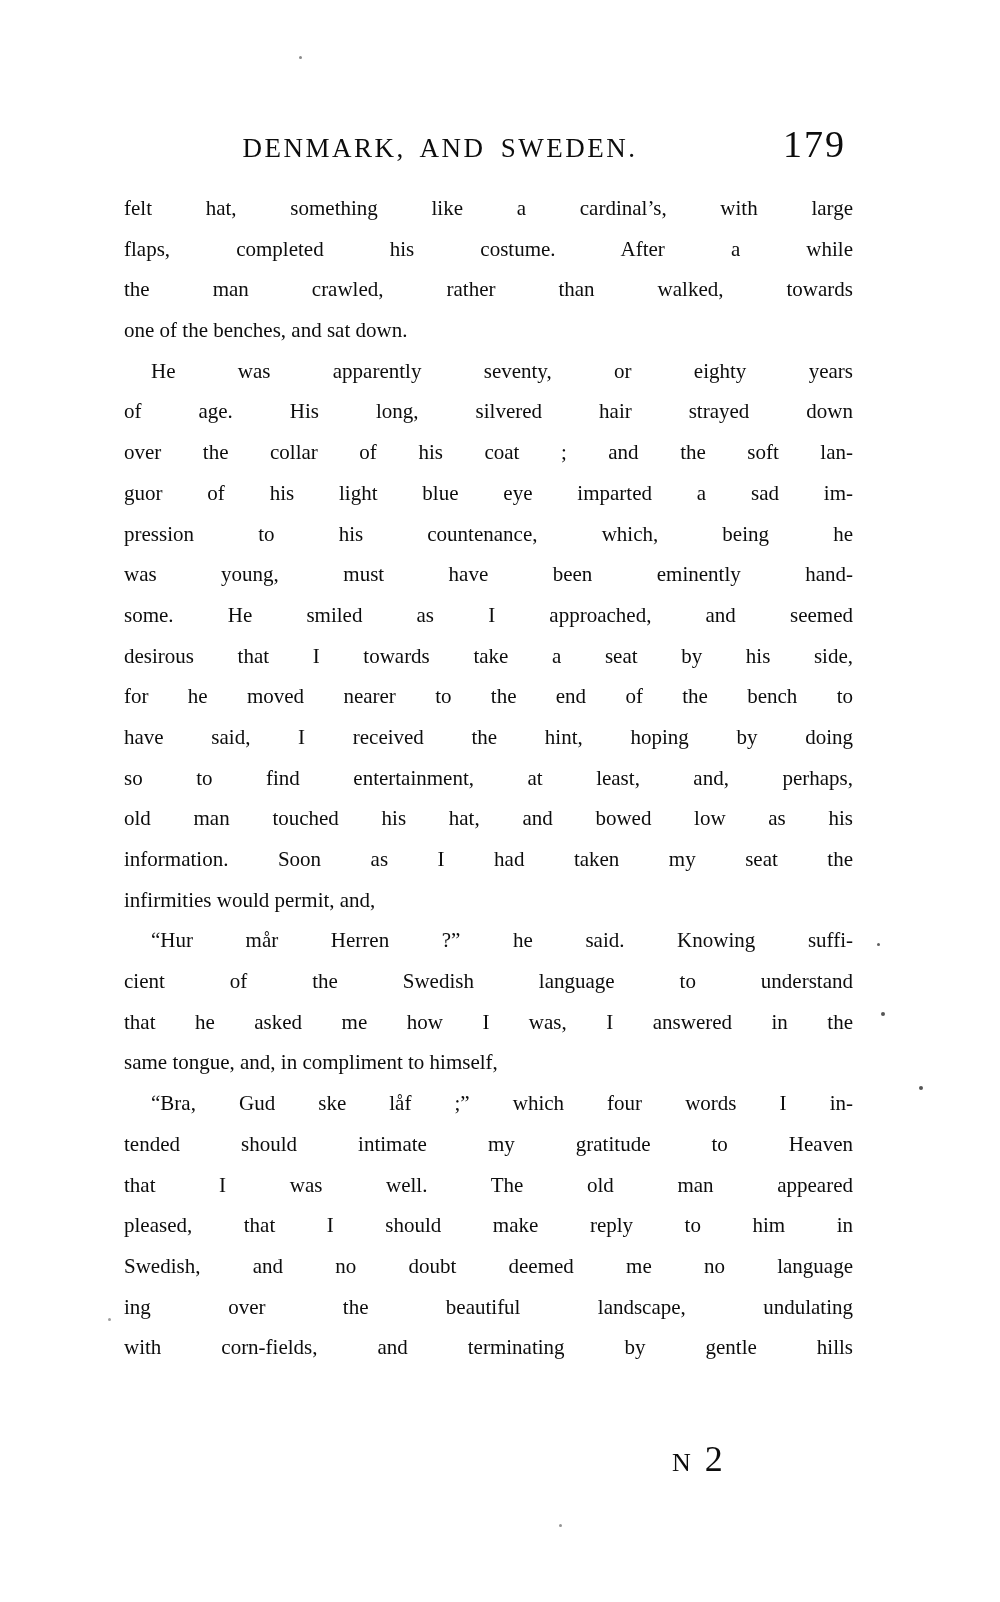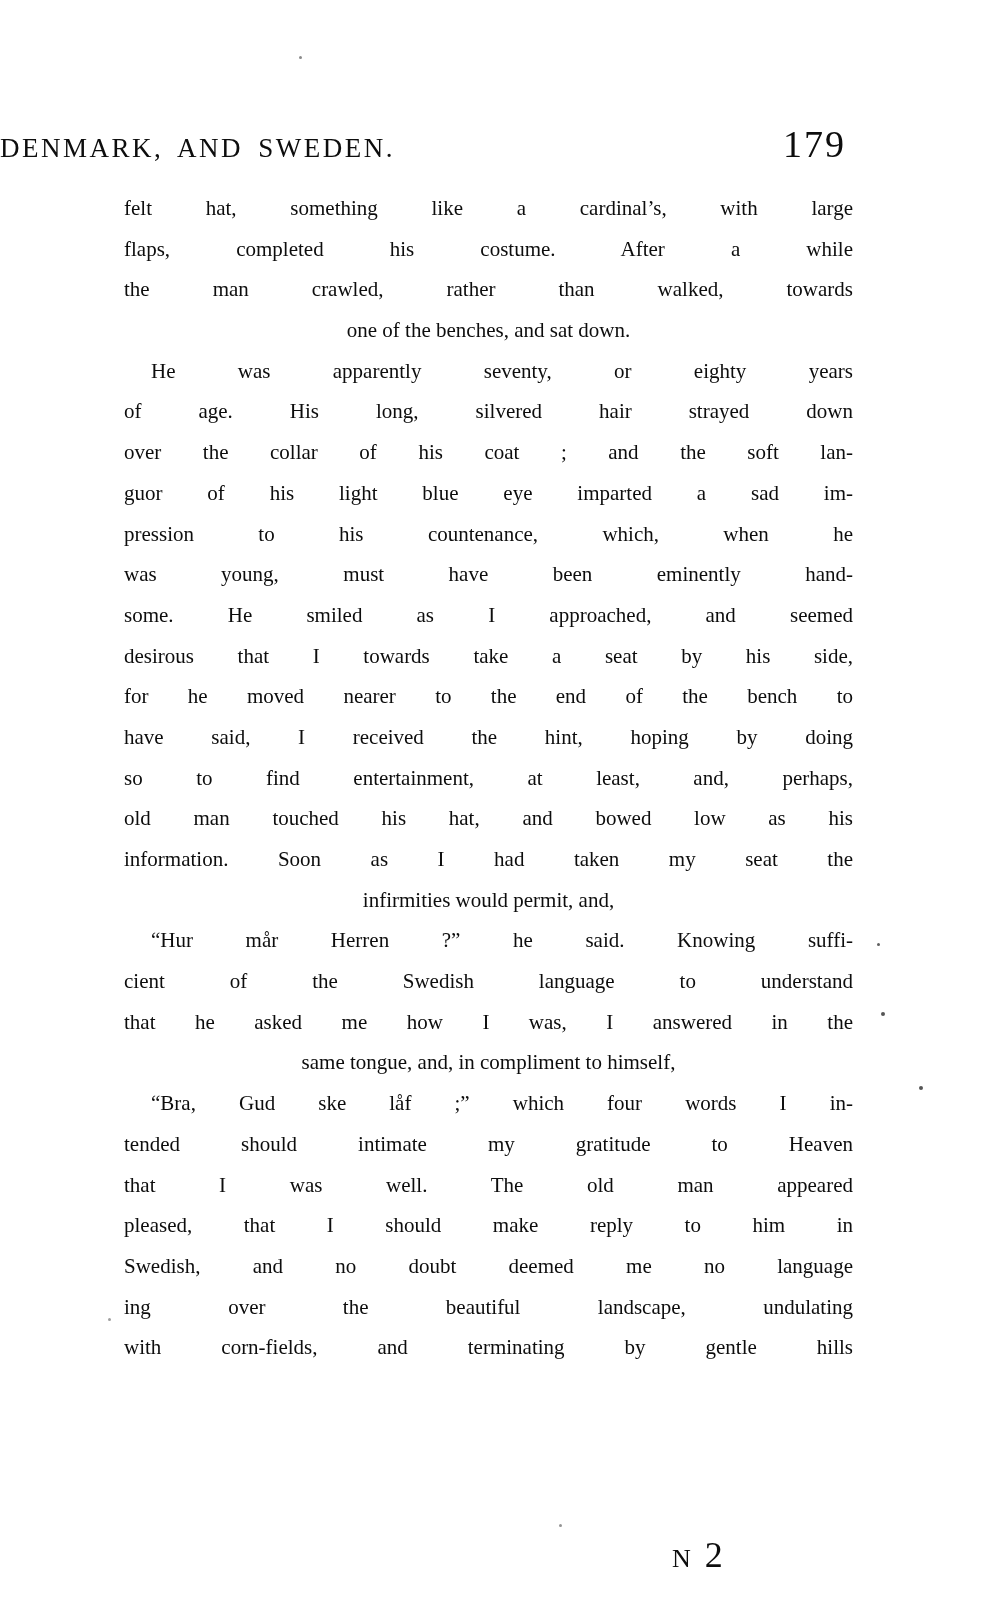--- a/index.html
+++ b/index.html
@@ -18,20 +18,21 @@
   .page {
     position: absolute;
     inset: 0;
   }
   
   .running-title {
     position: absolute;
     top: 133px;
     left: 0;
     width: 880px;
+    text-align: center;
     font-size: 27px;
     letter-spacing: 2.5px;
     word-spacing: 6px;
     white-space: nowrap;
   }
   .page-number {
     position: absolute;
     top: 124px;
     left: 783px;
     font-size: 38px;
@@ -44,35 +45,35 @@
     position: absolute;
     top: 188px;
     left: 124px;
     width: 729px;
     font-size: 21px;
   }
   .line {
     line-height: 40.7px;
     height: 40.7px;
     white-space: nowrap;
-    text-align: center;
+    text-align: left;
   }
   .line.just {
     white-space: normal;
     text-align: justify;
     text-align-last: justify;
     overflow: hidden;
   }
   .line.indent {
     text-indent: 27px;
   }
   
   .signature {
     position: absolute;
-    top: 1534px;
+    top: 1438px;
     left: 672px;
     white-space: nowrap;
   }
   .sig-letter {
     font-size: 26px;
   }
   .sig-number {
     font-size: 36px;
     margin-left: 14px;
   }
@@ -103,21 +104,21 @@
         <div class="line just">felt hat, something like a cardinal’s, with large</div>
         <div class="line just">flaps, completed his costume.  After a while</div>
         <div class="line just">the man crawled, rather than walked, towards</div>
         <div class="line">one of the benches, and sat down.</div>
       </div>
       <div class="para">
         <div class="line just indent">He was apparently seventy, or eighty years</div>
         <div class="line just">of age.  His long, silvered hair strayed down</div>
         <div class="line just">over the collar of his coat ; and the soft lan-</div>
         <div class="line just">guor of his light blue eye imparted a sad im-</div>
-        <div class="line just">pression to his countenance, which, when he</div>
+        <div class="line just">pression to his countenance, which, being he</div>
         <div class="line just">was young, must have been eminently hand-</div>
         <div class="line just">some.  He smiled as I approached, and seemed</div>
         <div class="line just">desirous that I towards take a seat by his side,</div>
         <div class="line just">for he moved nearer to the end of the bench to</div>
         <div class="line just">have said, I received the hint, hoping by doing</div>
         <div class="line just">so to find entertainment, at least, and, perhaps,</div>
         <div class="line just">old man touched his hat, and bowed low as his</div>
         <div class="line just">information.  Soon as I had taken my seat the</div>
         <div class="line">infirmities would permit, and,</div>
       </div>

